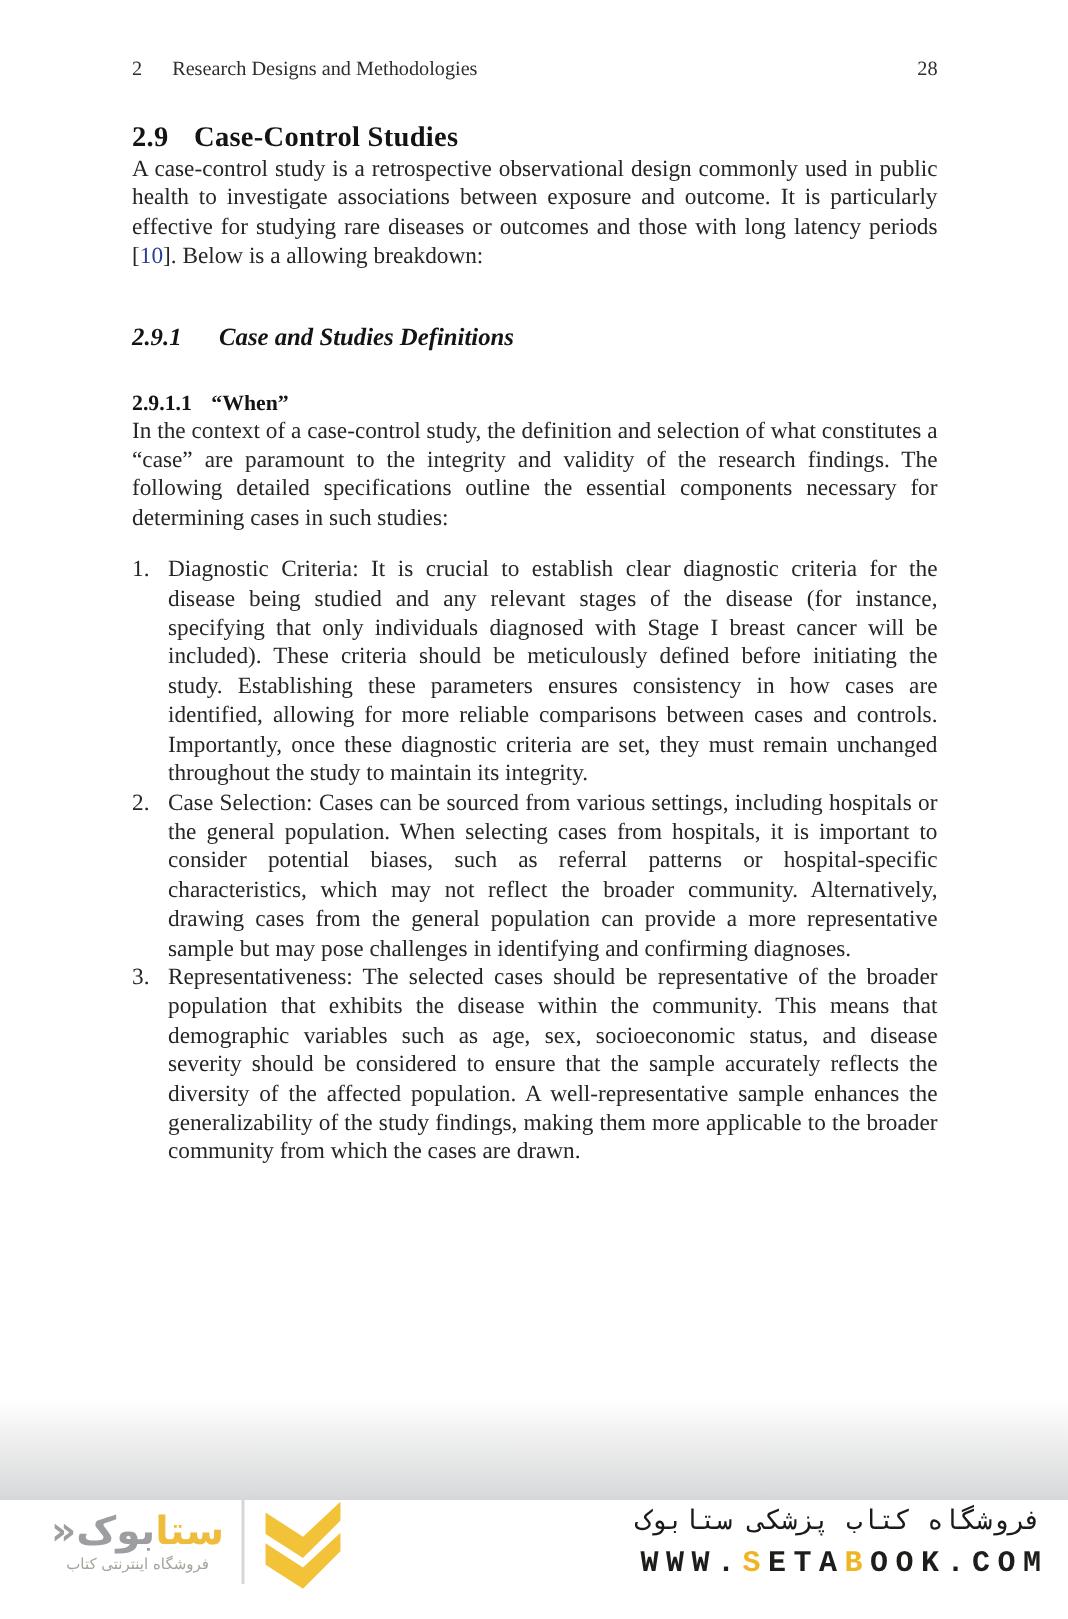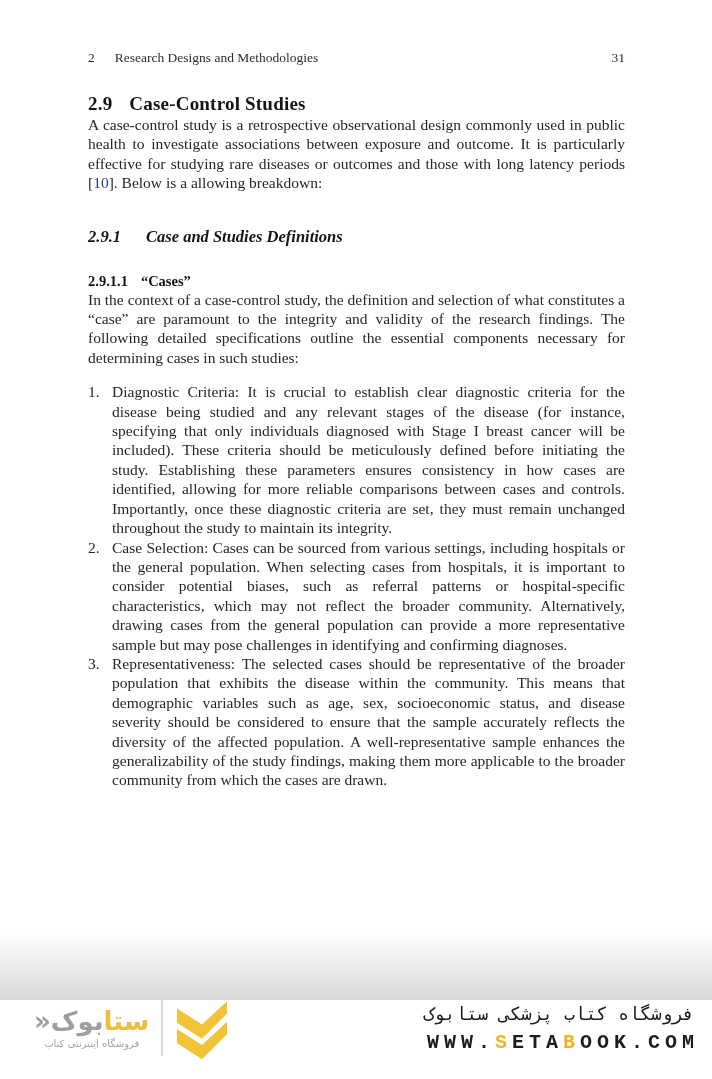--- a/index.html
+++ b/index.html
@@ -12,21 +12,21 @@
   .page {
     width:712px; height:1000px;
     background:linear-gradient(180deg, #ffffff 0%, #ffffff 93.2%, #d9dadb 99.6%, #d6d7d8 100%);
     overflow:hidden;
     box-sizing:border-box;
   }
   .content { padding:0 87px 0 88px; }
 
   .running-head {
     display:flex; justify-content:space-between; align-items:baseline;
-    padding-top:50px;
+    padding-top:38px;
     font-size:13.5px; color:#2e2e2e;
   }
   .rh-num { margin-right:20px; }
 
   h1.section-heading {
     margin:27px 0 0; font-size:19px; font-weight:bold; color:#141414; letter-spacing:.2px;
   }
   .h1-num { margin-right:17px; }
 
   p.para {
@@ -83,35 +83,35 @@
 </head>
 <body>
 
 <div class="page">
   <div class="content">
 
     <div class="running-head">
       <div>
         <span class="rh-num">2</span><span>Research Designs and Methodologies</span>
       </div>
-      <span>31</span>
+      <span>28</span>
     </div>
 
     <h1 class="section-heading">
       <span class="h1-num">2.9</span><span>Case-Control Studies</span>
     </h1>
 
     <p class="para p-intro"><span>A case-control study is a retrospective observational design commonly used in public health to investigate associations between exposure and outcome. It is particularly effective for studying rare diseases or outcomes and those with long latency periods [</span><span class="citation">10</span><span>]. Below is a allowing breakdown:</span></p>
 
     <h2 class="subsection-heading">
       <span class="h2-num">2.9.1</span><span>Case and Studies Definitions</span>
     </h2>
 
     <h3 class="subsubsection-heading">
-      <span class="h3-num">2.9.1.1</span><span>“Cases”</span>
+      <span class="h3-num">2.9.1.1</span><span>“When”</span>
     </h3>
 
     <p class="para p-cases">In the context of a case-control study, the definition and selection of what constitutes a “case” are paramount to the integrity and validity of the research findings. The following detailed specifications outline the essential components necessary for determining cases in such studies:</p>
 
     <ol class="spec-list">
       <li>
         <span class="li-num">1.</span><span>Diagnostic Criteria: It is crucial to establish clear diagnostic criteria for the disease being studied and any relevant stages of the disease (for instance, specifying that only individuals diagnosed with Stage I breast cancer will be included). These criteria should be meticulously defined before initiating the study. Establishing these parameters ensures consistency in how cases are identified, allowing for more reliable comparisons between cases and controls. Importantly, once these diagnostic criteria are set, they must remain unchanged throughout the study to maintain its integrity.</span>
       </li>
       <li>
         <span class="li-num">2.</span><span>Case Selection: Cases can be sourced from various settings, including hospitals or the general population. When selecting cases from hospitals, it is important to consider potential biases, such as referral patterns or hospital-specific characteristics, which may not reflect the broader community. Alternatively, drawing cases from the general population can provide a more representative sample but may pose challenges in identifying and confirming diagnoses.</span>

